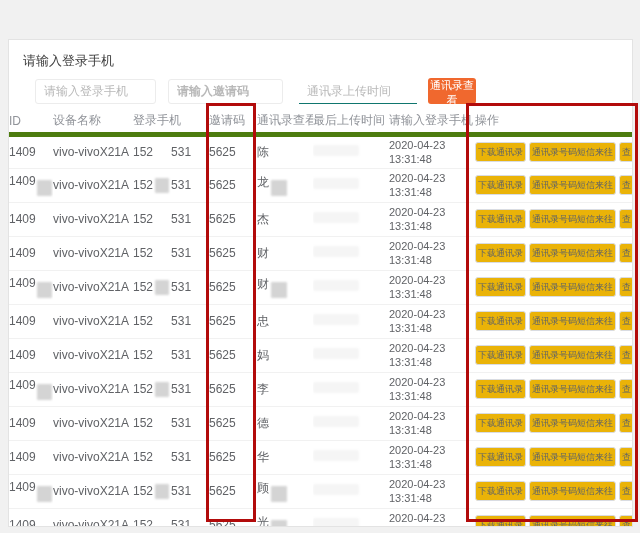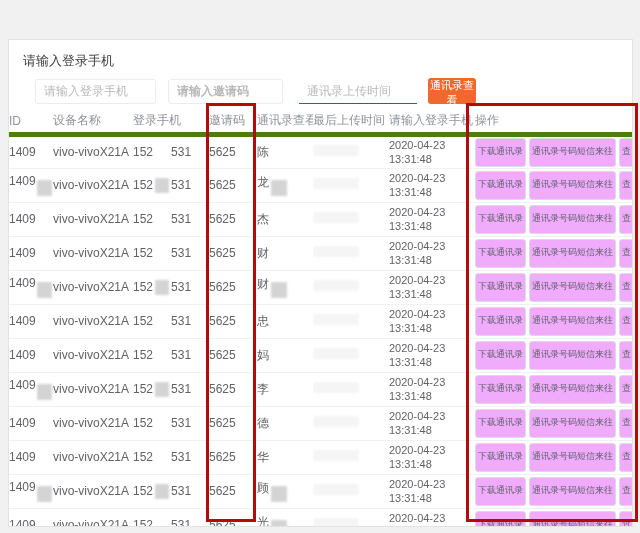--- a/index.html
+++ b/index.html
@@ -67,24 +67,24 @@
   }
   .blur-id    { width:15px; height:16px; vertical-align:-11px; margin-left:1px; }
   .blur-phone { width:14px; height:15px; vertical-align:-4px;  margin:0 2px; }
   .blur-name  { width:16px; height:16px; vertical-align:-10px; margin-left:2px; }
   .smudge {
     display:inline-block; width:46px; height:11px; background:#f5f5f5;
     border-radius:2px; filter:blur(1px);
   }
   .time-line { line-height:14px; font-size:11px; color:#606266; }
   .act-btn {
-    height:29px; line-height:18px; font-size:9px; padding:0 2px; margin-right:3px;
-    background:#f0abfc; border:1px solid #d9dce2; border-radius:3px;
+    height:20px; line-height:18px; font-size:9px; padding:0 2px; margin-right:3px;
+    background:#eab308; border:1px solid #d9dce2; border-radius:3px;
     color:#5f6368; cursor:pointer; white-space:nowrap; vertical-align:middle;
-    font-family:Liberation Mono, monospace;
+    font-family:Liberation Sans, sans-serif;
   }
   
   .hl { position:absolute; border:3px solid #b20b0b; pointer-events:none; }
   .hl-invite { left:206px; top:103px; width:50px;  height:419px; }
   .hl-action { left:466px; top:103px; width:172px; height:419px; }
 </style>
 </head>
 <body>
 
 <div class="screen">

